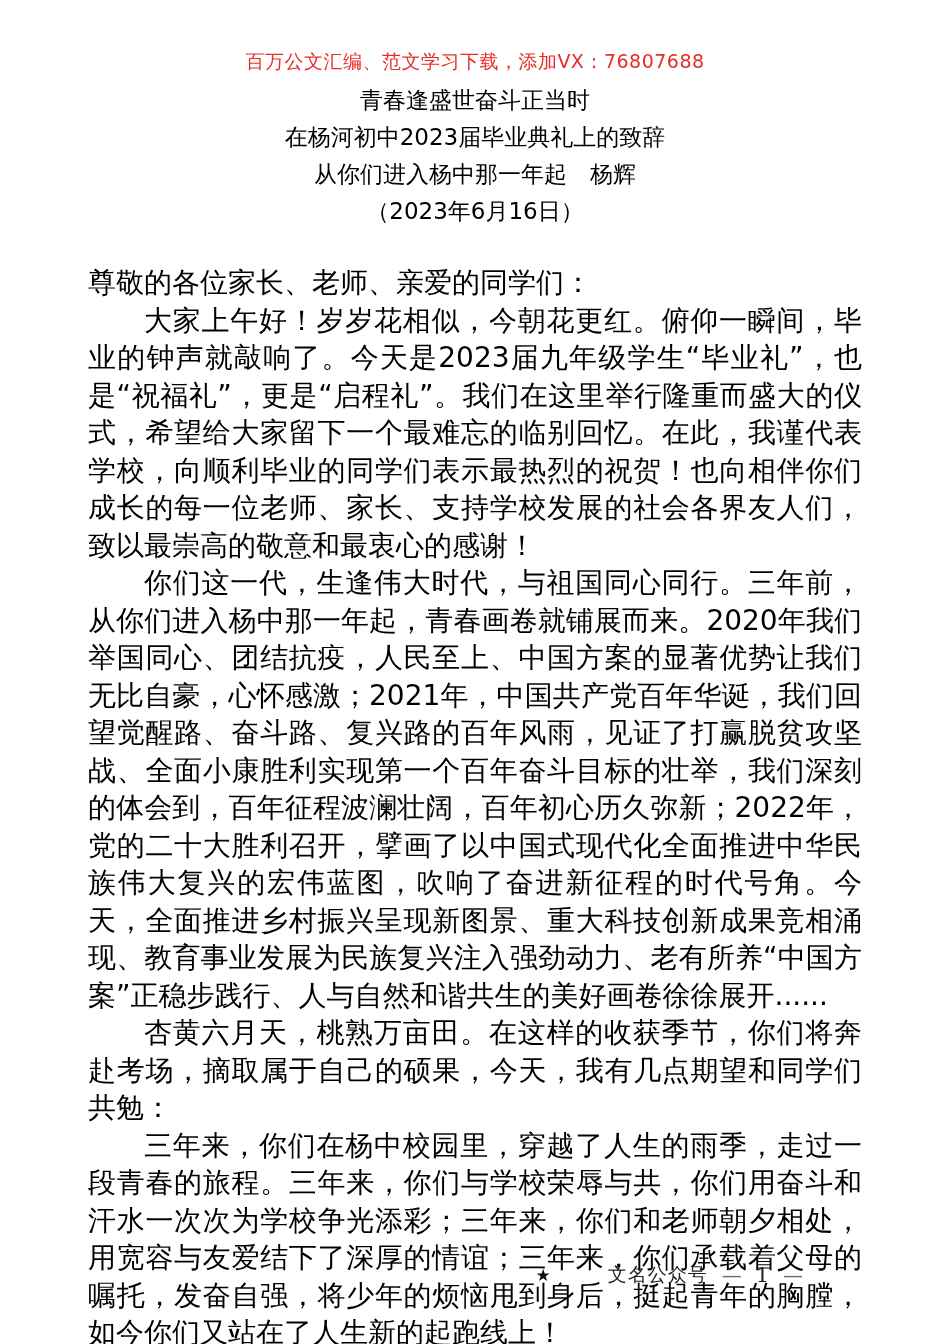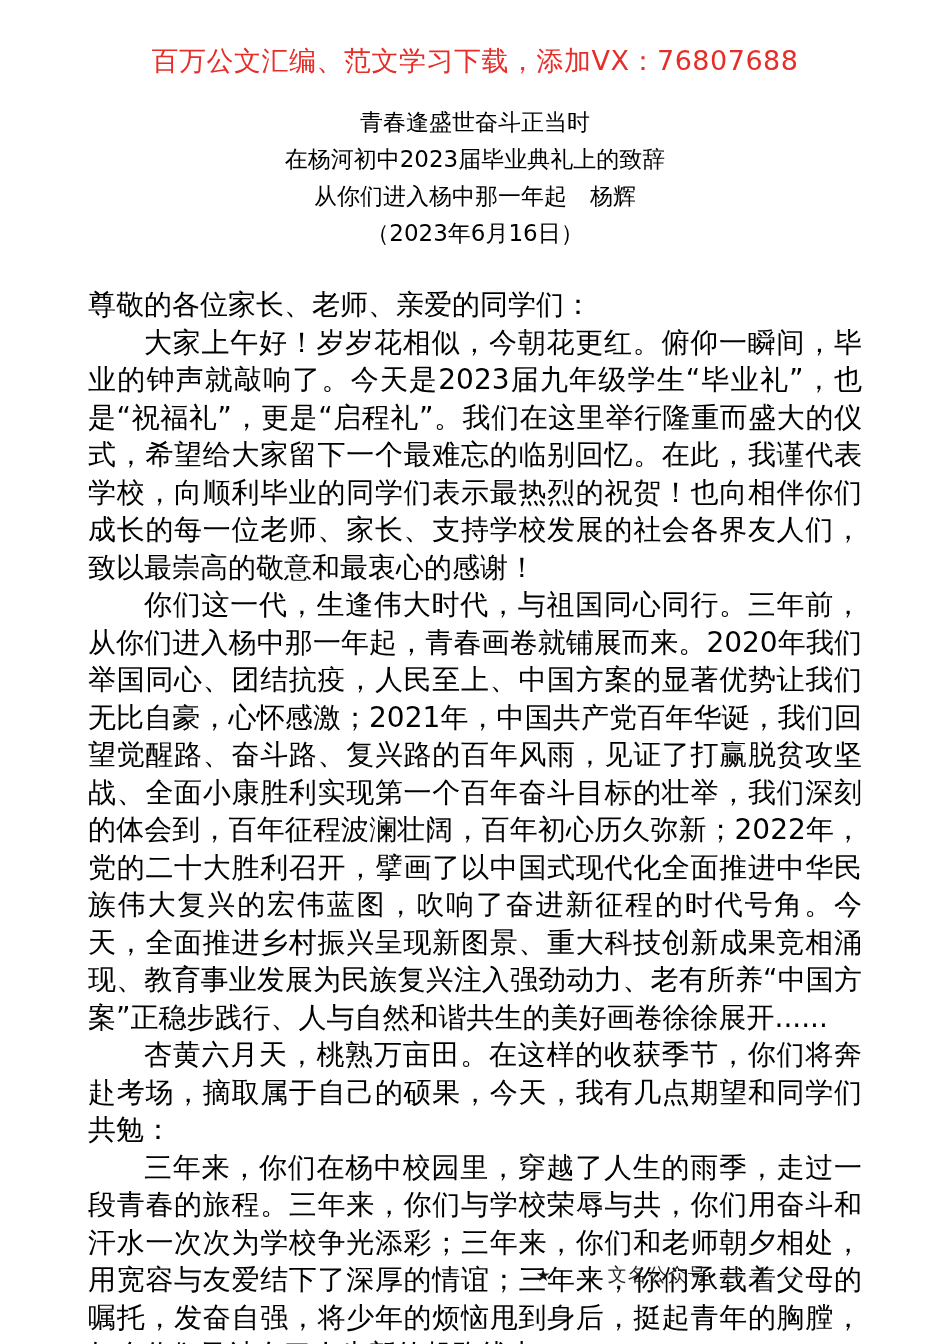--- a/index.html
+++ b/index.html
@@ -10,27 +10,27 @@
     height: 1344px;
     margin: 0 auto;
     background: #ffffff;
     color: #000000;
     font-family: "DejaVu Sans", "Liberation Sans", sans-serif;
     overflow: hidden;
   }
   .notice {
     padding-top: 46px;
     text-align: center;
-    font-size: 27px;
+    font-size: 19px;
     line-height: 30px;
     letter-spacing: 0.5px;
     color: var(--notice-red, #e62d28);
   }
   .title-block {
-    margin-top: 28px;
+    margin-top: 6px;
     text-align: center;
     font-size: 23px;
     line-height: 37px;
     color: #000000;
   }
   .title-block div { white-space: nowrap; }
   .body-text {
     margin: 34px 88px 0 88px;
     font-size: 28px;
     line-height: 37.5px;

